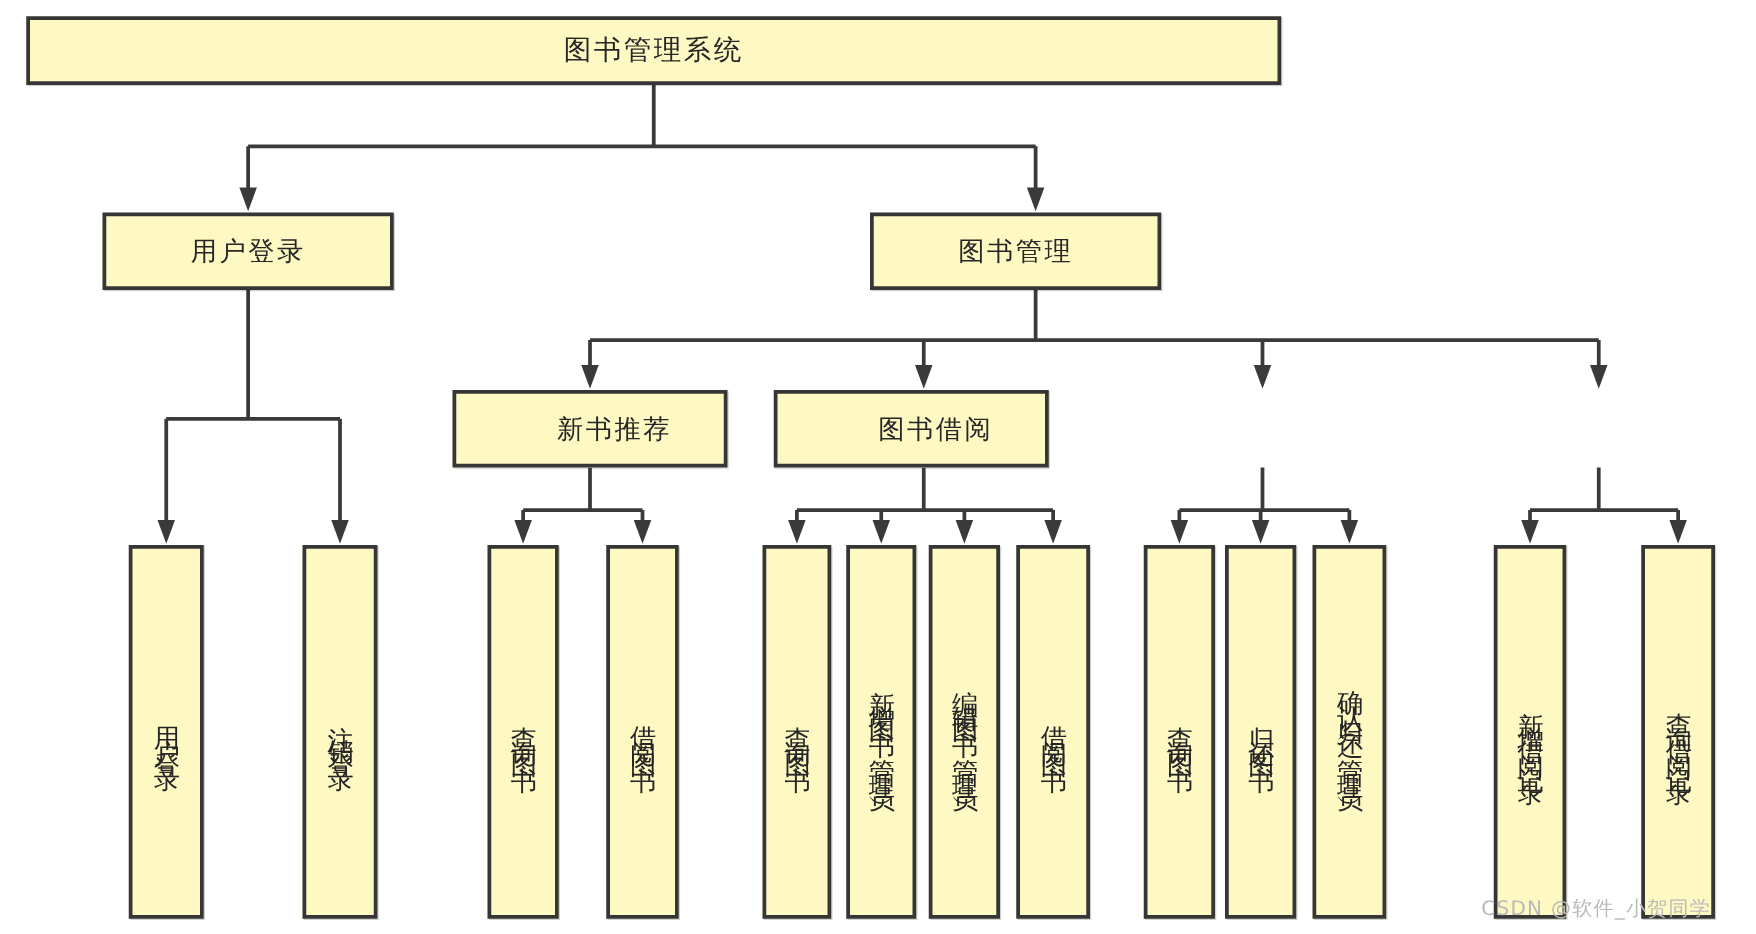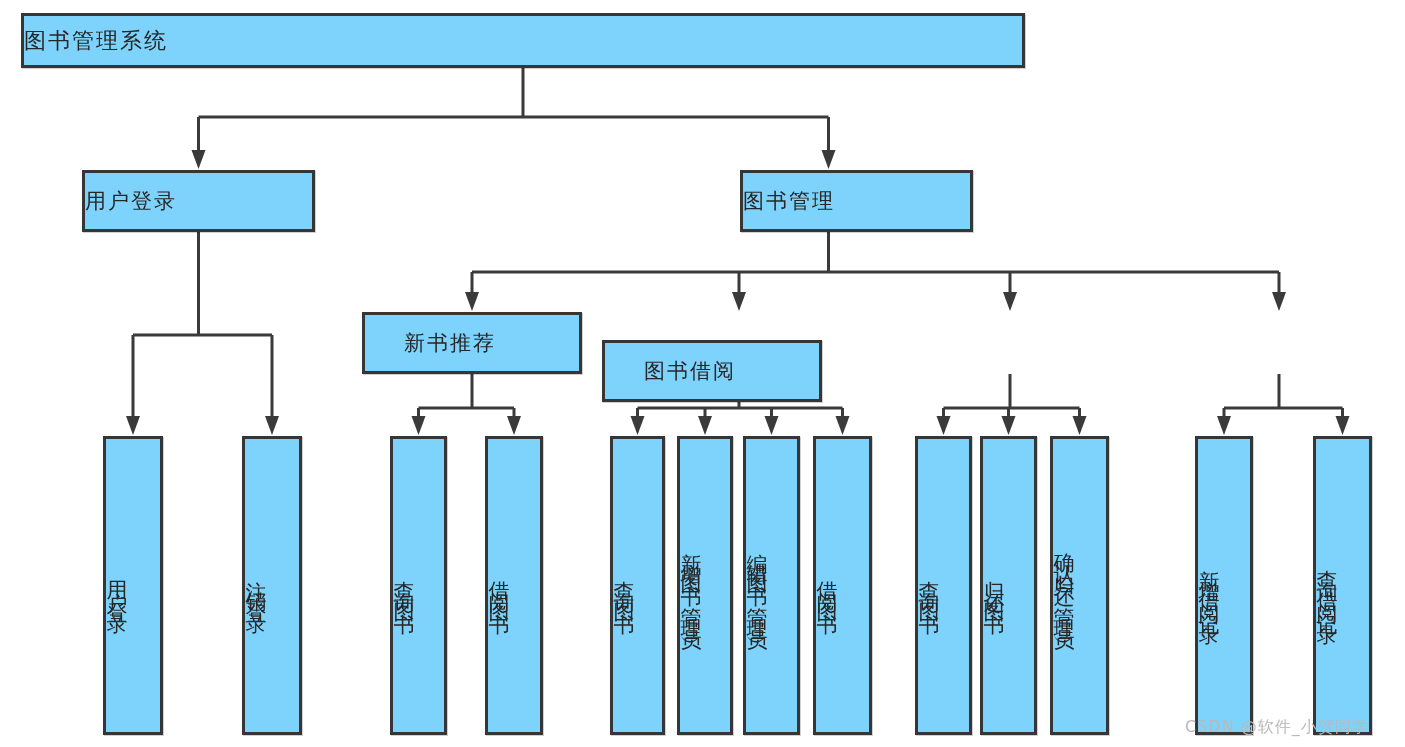--- a/index.html
+++ b/index.html
@@ -7,24 +7,24 @@
     position:relative;
     width:1405px;height:747px;
     background:#ffffff;
     font-family:"DejaVu Sans","Liberation Sans",sans-serif;
     color:#262626;
     overflow:hidden;
   }
   #wires{position:absolute;left:0;top:0;width:1405px;height:747px;}
   .box{
     position:absolute;
-    background:#7dd3fc;
+    background:#fef9c3;
     border:3px solid #363636;
     box-sizing:border-box;
-    display:flex;align-items:center;justify-content:flex-start;
+    display:flex;align-items:center;justify-content:center;
     box-shadow:1px 1px 0 rgba(0,0,0,.18);
   }
   .hlabel{
     font-size:21px;letter-spacing:2px;line-height:1;color:#262626;white-space:nowrap;
   }
   .root{left:21px;top:13px;width:1004px;height:55px;}
   .root .hlabel{font-size:22px;}
   .lvl{height:62px;top:170px;width:233px;}
   .lvl3{height:62px;top:312px;width:220px;padding-left:39px;}
   .leaf{top:436px;height:299px;}
@@ -100,28 +100,28 @@
     </g>
   </svg>
 
   <div class="box root">
     <span class="hlabel">图书管理系统</span>
   </div>
 
   <div class="box lvl" style="left:82px;">
     <span class="hlabel">用户登录</span>
   </div>
-  <div class="box lvl" style="left:740px;">
+  <div class="box lvl" style="left:696px;">
     <span class="hlabel">图书管理</span>
   </div>
 
   <div class="box lvl3" style="left:362px;">
     <span class="hlabel">新书推荐</span>
   </div>
-  <div class="box lvl3" style="left:602px;margin-top:28px;">
+  <div class="box lvl3" style="left:619px;">
     <span class="hlabel">图书借阅</span>
   </div>
 
   <div class="box leaf" style="left:103px;width:60px;">
     <span class="vtext">用户登录</span>
   </div>
   <div class="box leaf" style="left:242px;width:60px;">
     <span class="vtext">注销登录</span>
   </div>
 

